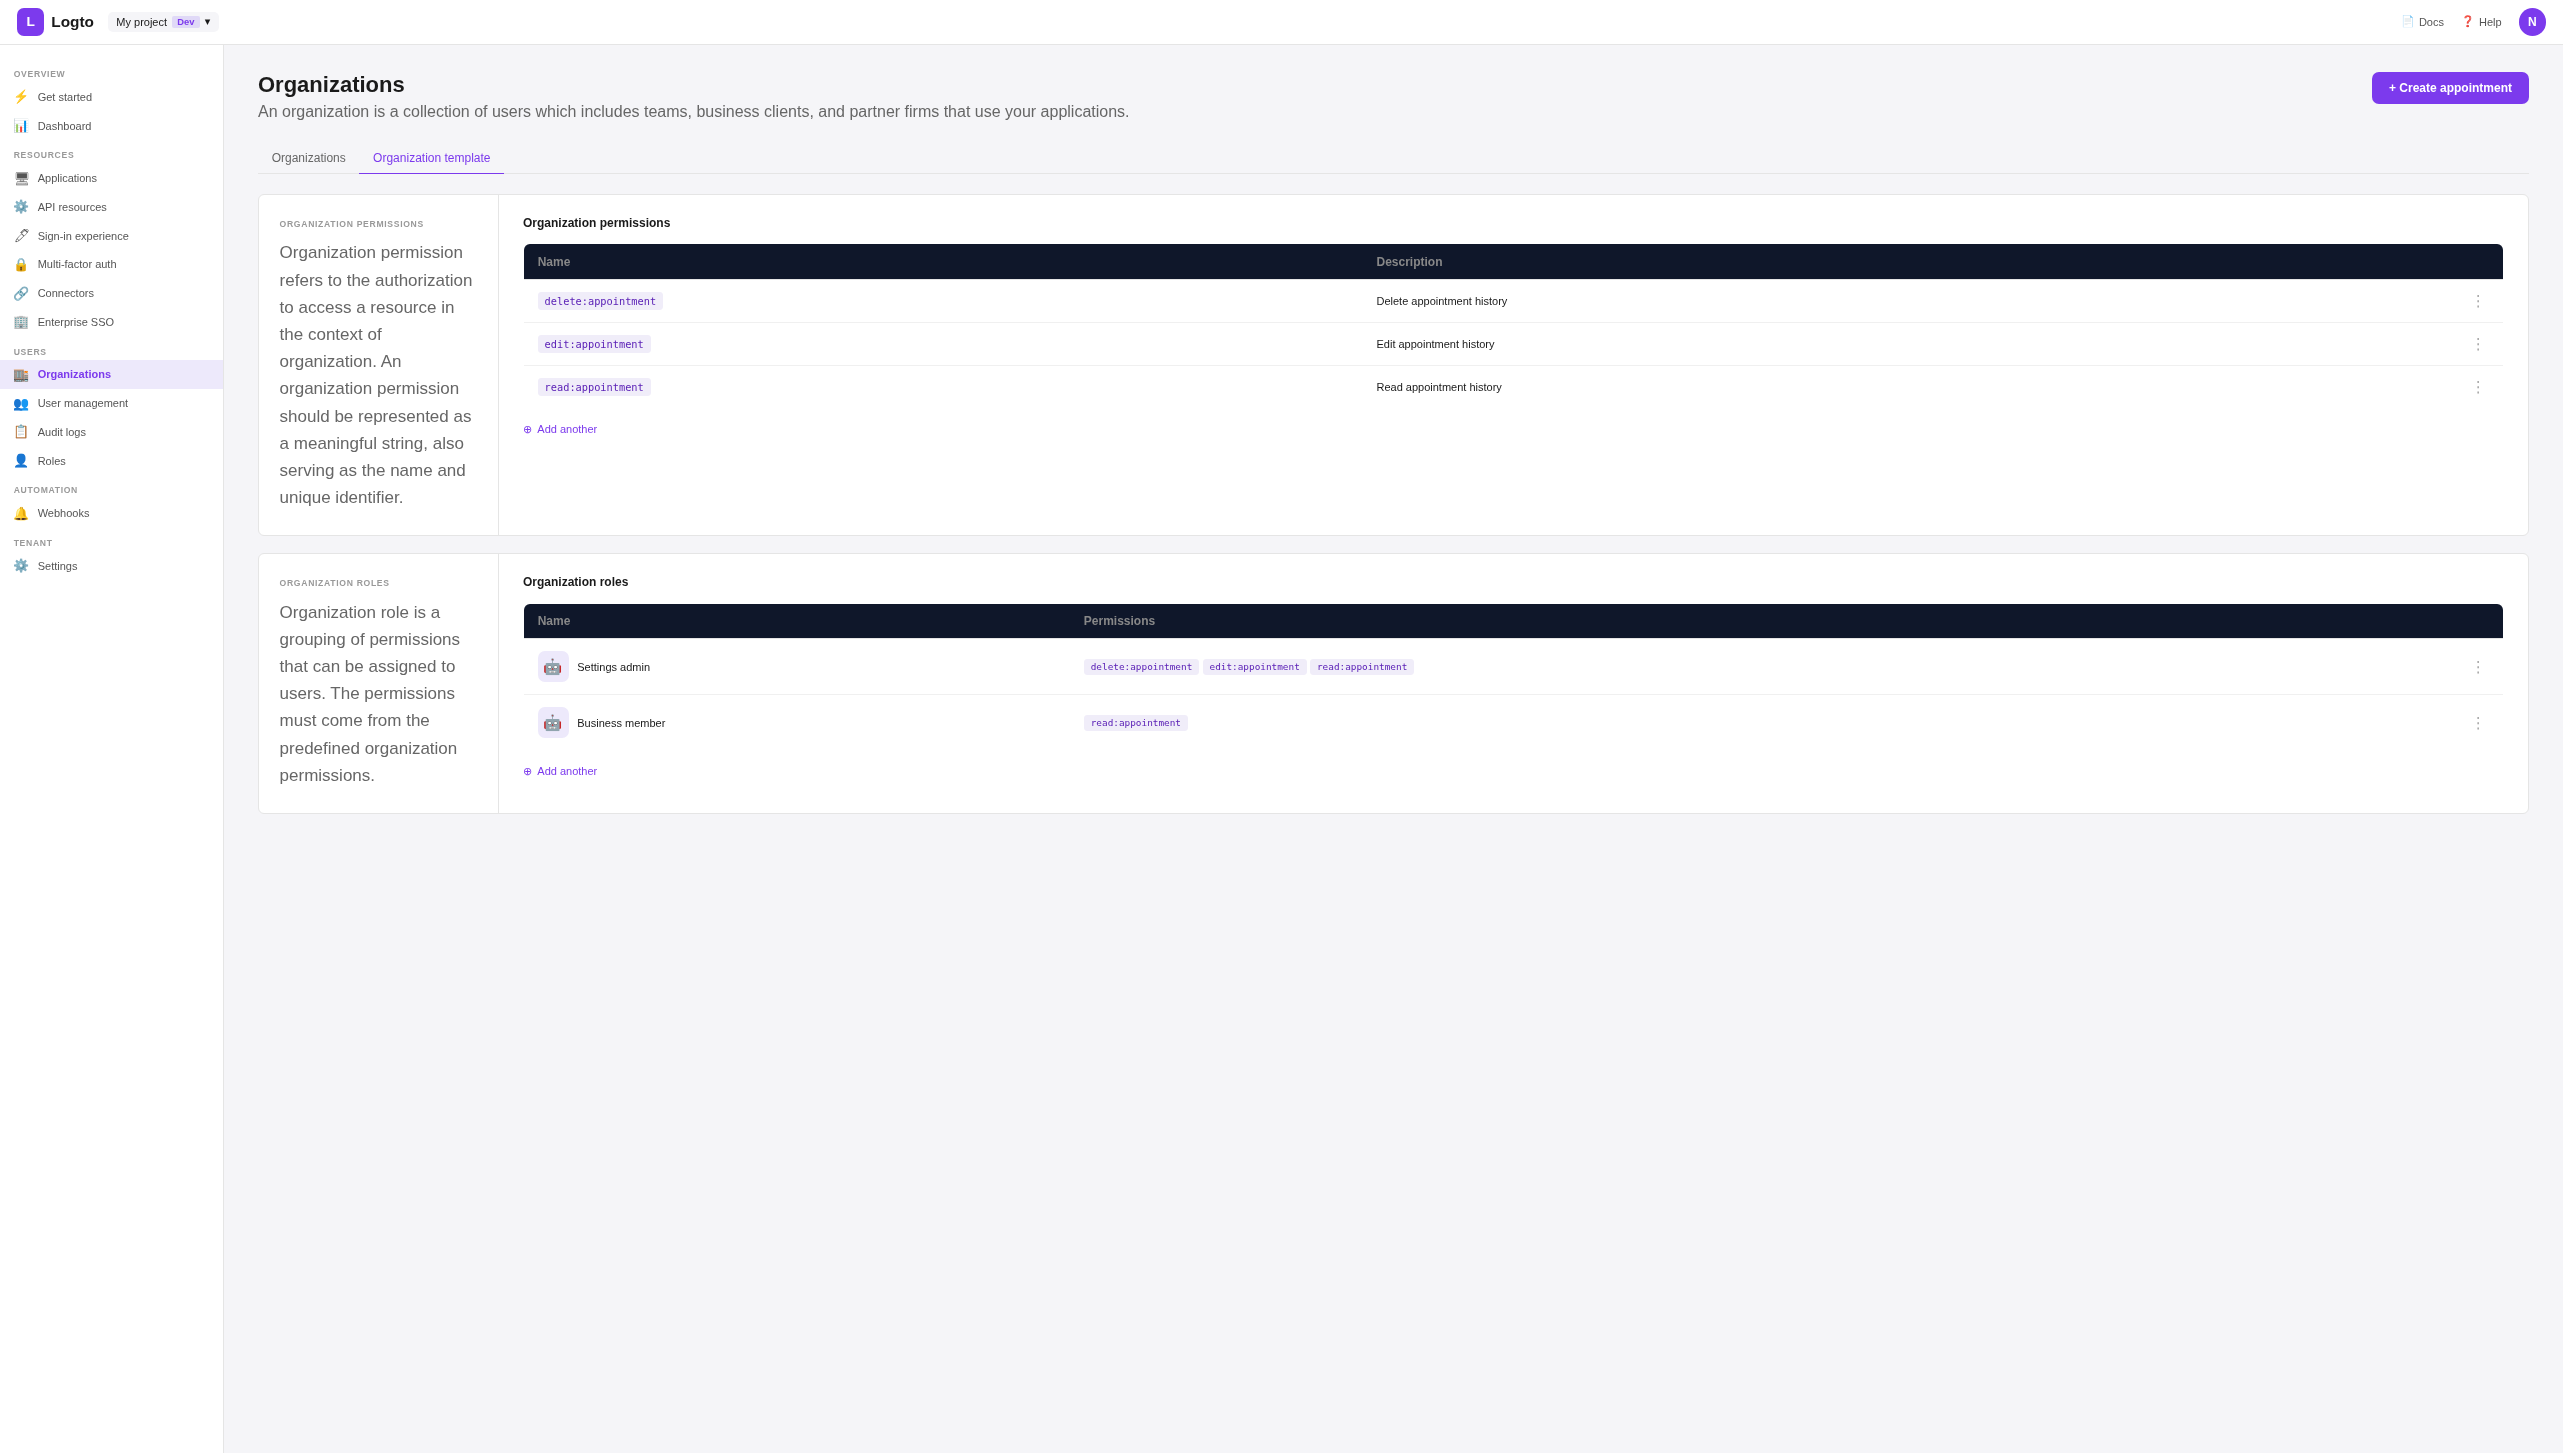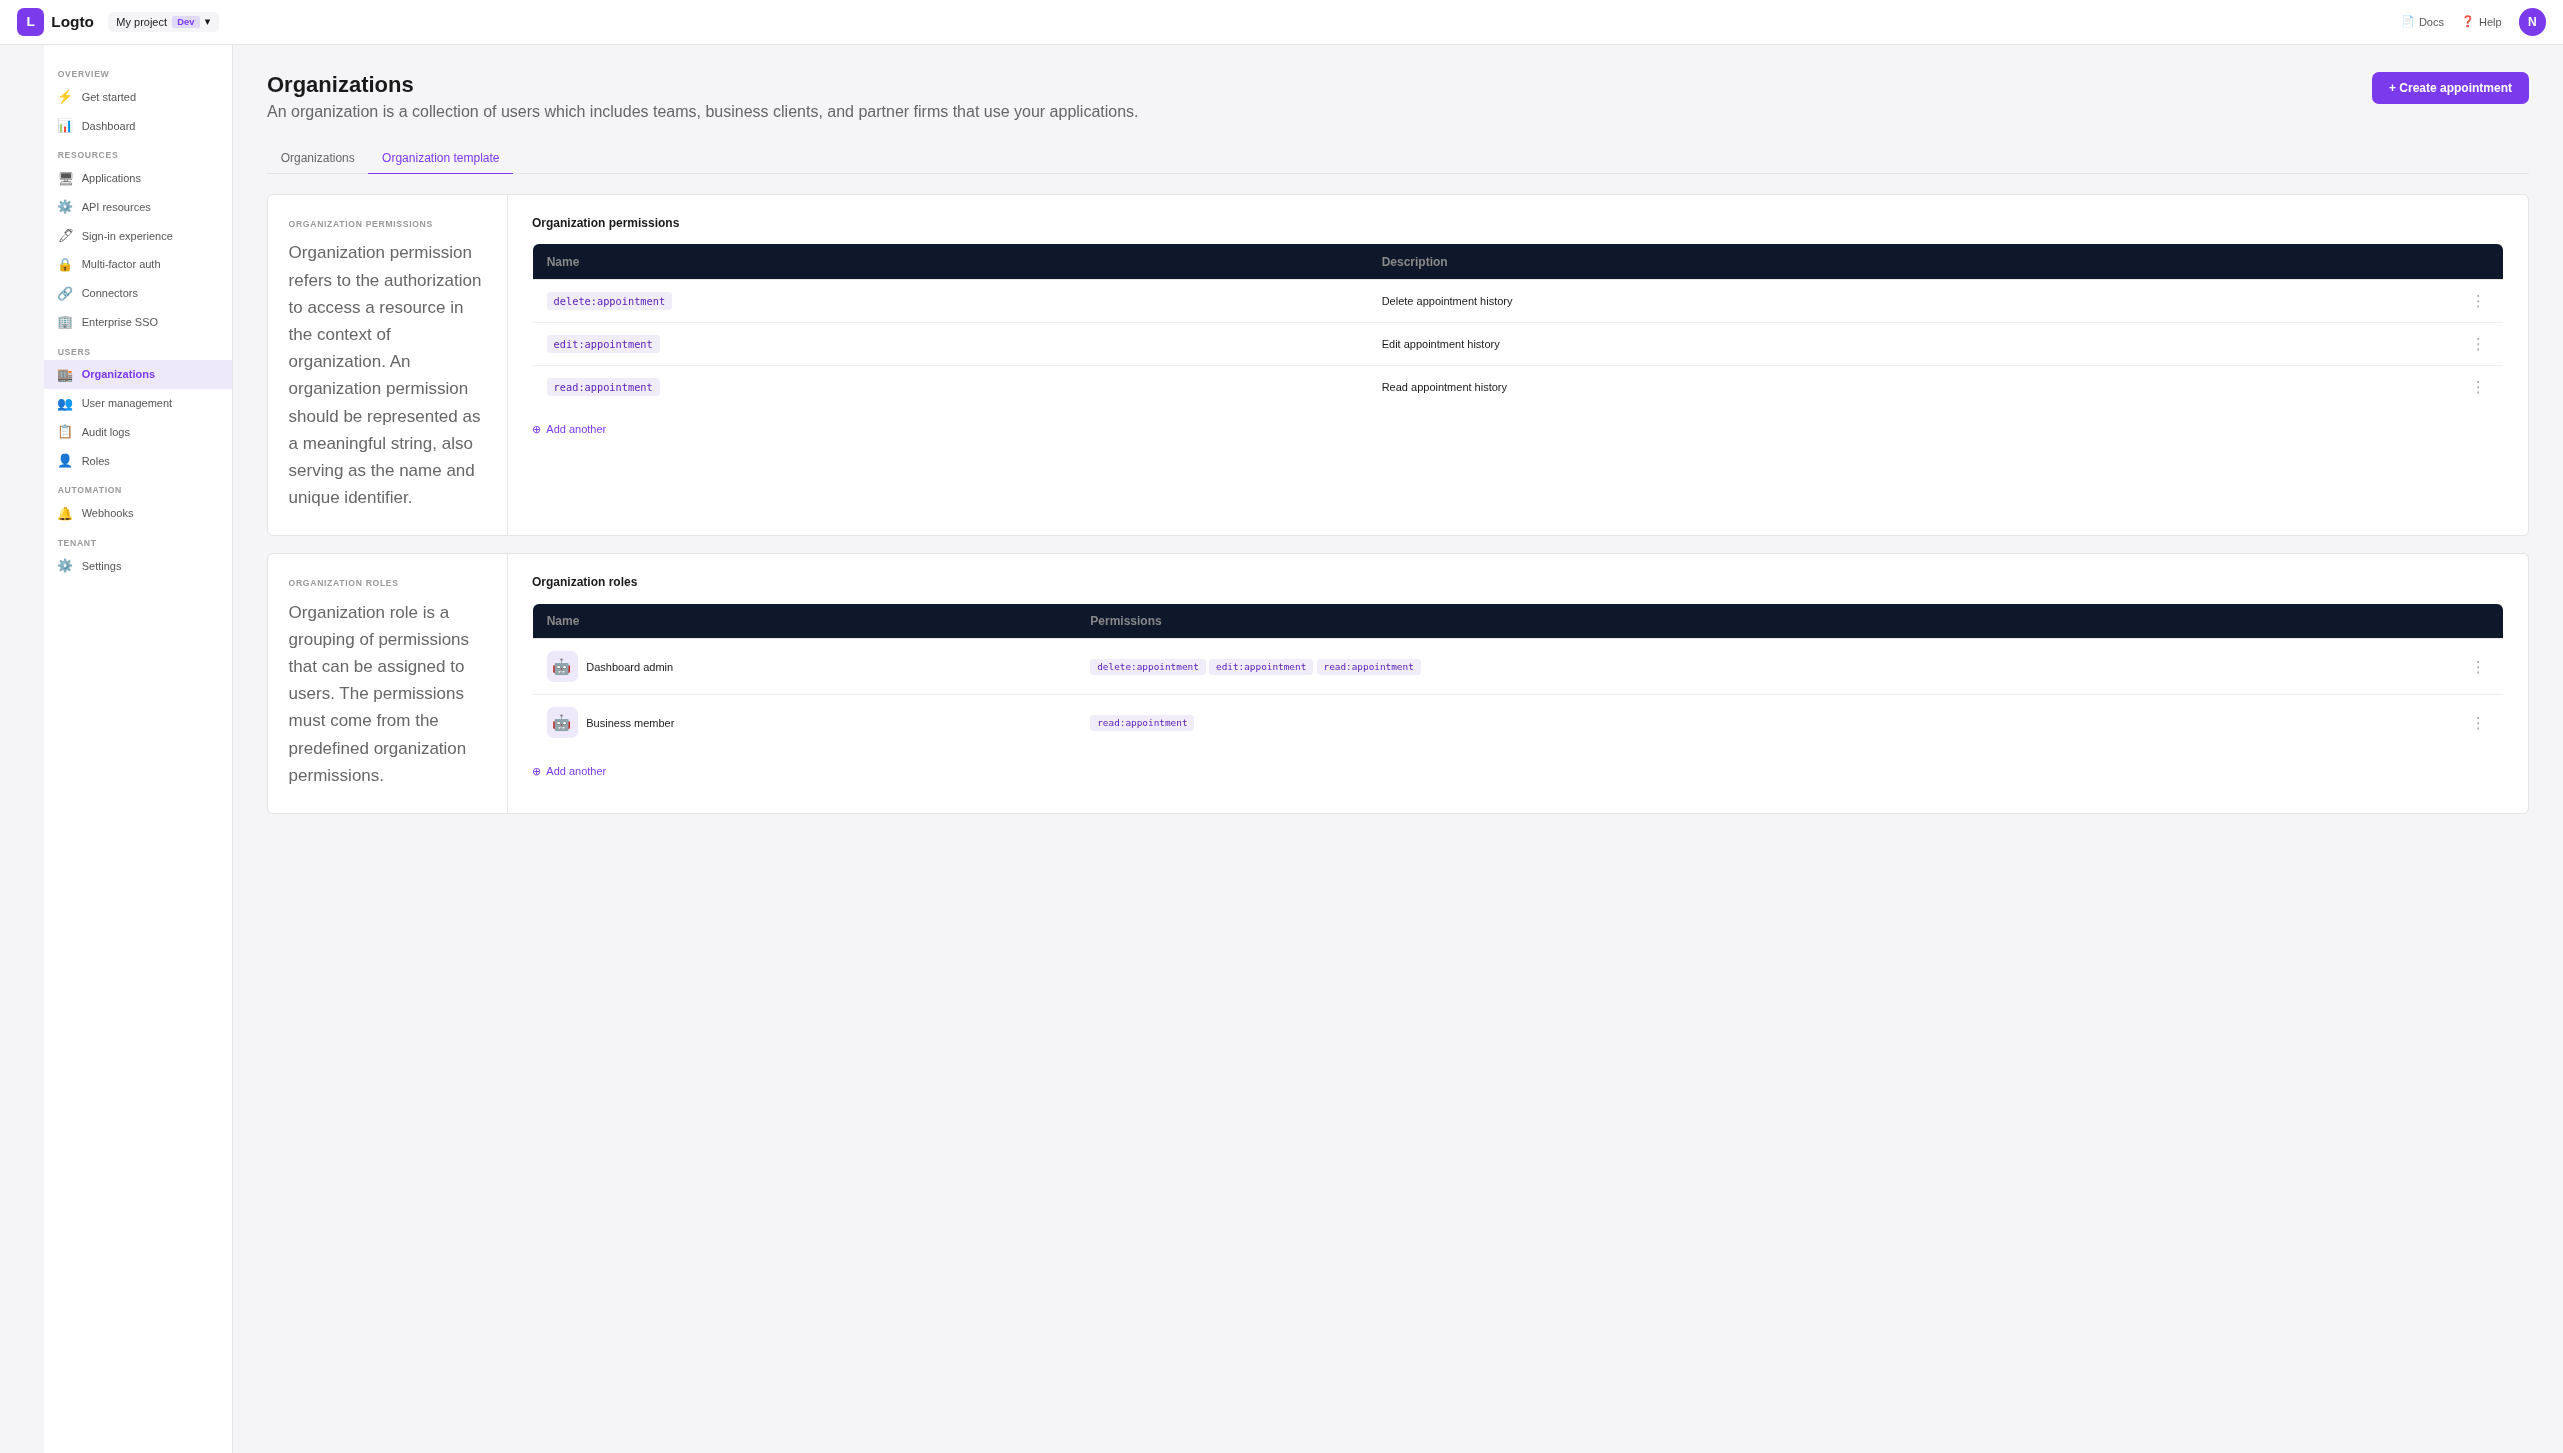--- a/index.html
+++ b/index.html
@@ -13,21 +13,21 @@
     .logo-icon { width: 27.4px; height: 27.4px; background: #7c3aed; border-radius: 6.9px; display: flex; align-items: center; justify-content: center; color: white; font-size: 13.7px; font-weight: bold; }
     .project-badge { display: flex; align-items: center; gap: 5.1px; background: #f5f5f8; border-radius: 5.1px; padding: 3.4px 8.6px; cursor: pointer; font-size: 11px; }
     .project-badge .dev-tag { background: #e0d9f7; color: #7c3aed; border-radius: 2px; padding: 0.9px 5.1px; font-size: 9.4px; font-weight: 600; }
     .topbar-right { display: flex; align-items: center; gap: 17px; }
     .topbar-btn { display: flex; align-items: center; gap: 4.3px; color: #555; cursor: pointer; font-size: 11px; background: none; border: none; }
     .avatar { width: 27.4px; height: 27.4px; border-radius: 50%; background: #7c3aed; color: white; display: flex; align-items: center; justify-content: center; font-weight: 700; font-size: 12px; }
 
     .main-layout { display: flex; flex: 1; overflow: hidden; }
 
     
-    .sidebar { width: 189px; background: #fff; border-right: 0.9px solid #e5e5e5; overflow-y: auto; flex-shrink: 0; padding: 13.7px 0; margin-left: 44px; }
+    .sidebar { width: 224px; background: #fff; border-right: 0.9px solid #e5e5e5; overflow-y: auto; flex-shrink: 0; padding: 13.7px 0; }
     .sidebar-section-label { font-size: 8.6px; font-weight: 700; color: #999; letter-spacing: 0.08em; padding: 10.3px 13.7px 3.4px; text-transform: uppercase; }
     .sidebar-item { display: flex; align-items: center; gap: 8.6px; padding: 6.9px 13.7px; cursor: pointer; color: #555; font-size: 11px; border-radius: 0; transition: background 0.15s; }
     .sidebar-item.active { background: #ede9fb; color: #7c3aed; font-weight: 600; }
     .sidebar-item .icon { font-size: 13px; width: 15.4px; text-align: center; flex-shrink: 0; }
 
     
     .content { flex: 1; overflow-y: auto; padding: 27.4px 34px; }
     .page-header { display: flex; align-items: flex-start; justify-content: space-between; margin-bottom: 20.6px; }
     .page-title { font-size: 22px; font-weight: 700; color: #1a1a1a; margin-bottom: 5.1px; }
     .page-subtitle { color: #666; font-size: 16px; }
@@ -237,21 +237,21 @@
                   <th>Name</th>
                   <th>Permissions</th>
                   <th></th>
                 </tr>
               </thead>
               <tbody id="roles-tbody">
               <tr>
     <td>
       <div style="display:flex;align-items:center;gap:8.6px;">
         <div class="role-avatar">🤖</div>
-        <span>Dashboard admin</span>
+        <span>Settings admin</span>
       </div>
     </td>
     <td>
                       <div class="permissions-cell">
                         <span class="perm-badge">delete:appointment</span>
                         <span class="perm-badge">edit:appointment</span>
                         <span class="perm-badge">read:appointment</span>
                       </div>
                     </td>
     <td style="text-align:right;"><button class="more-btn">⋮</button></td>

